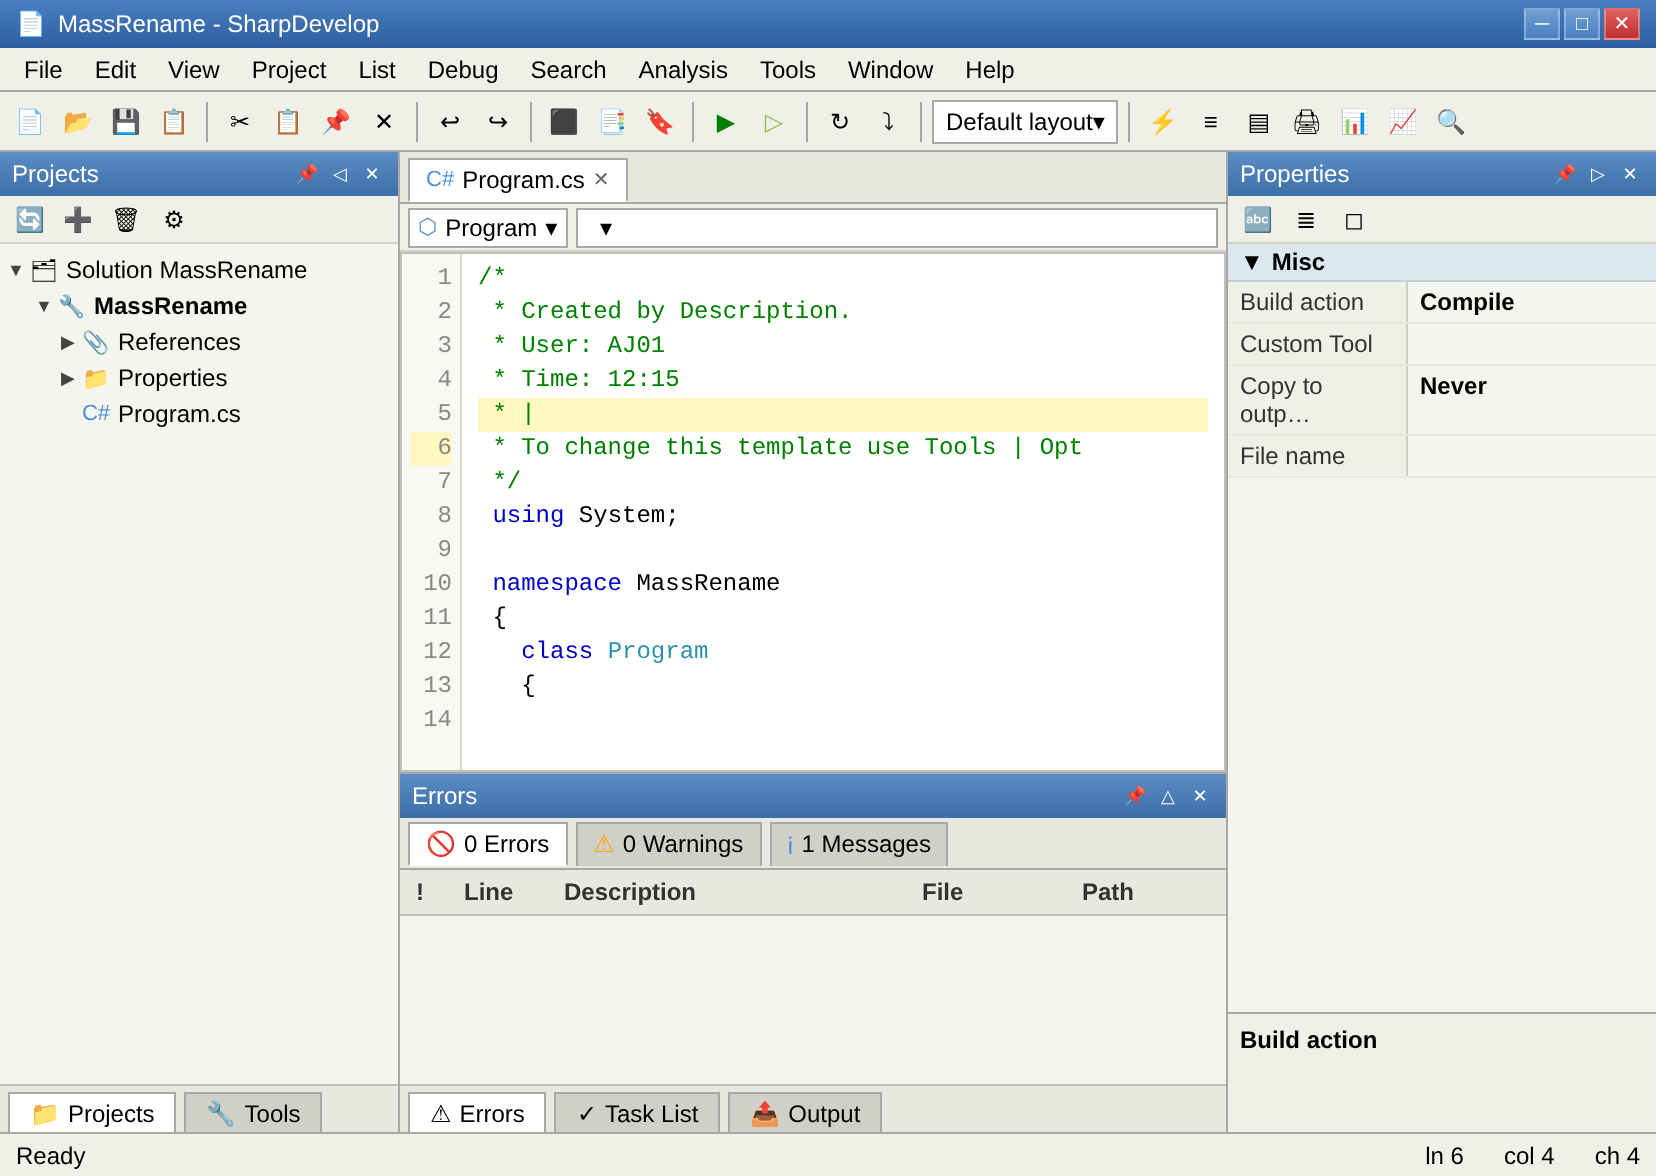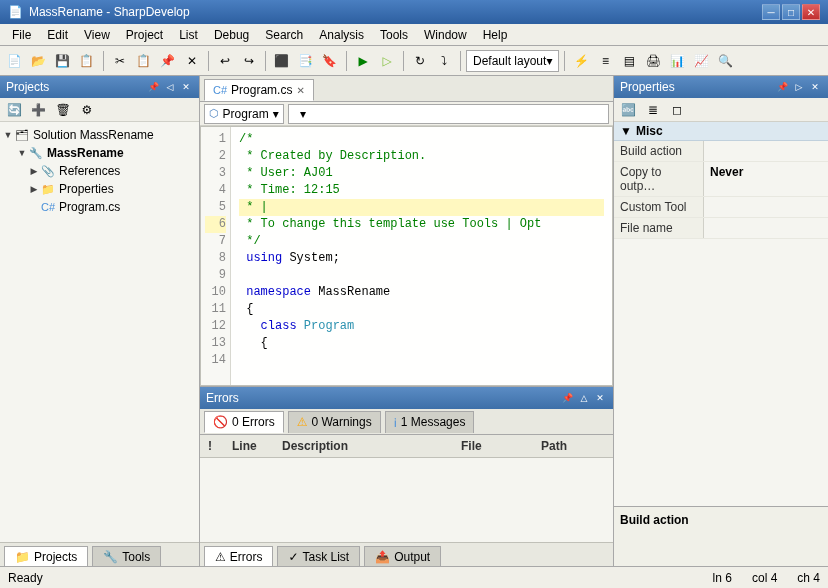--- a/index.html
+++ b/index.html
@@ -607,28 +607,29 @@
       <div class="tb-btn">≣</div>
       <div class="tb-btn">◻</div>
     </div>
     <div id="prop-body">
       <div class="prop-section-header">
         <span>▼</span>
         <span>Misc</span>
       </div>
       <div class="prop-row">
         <div class="prop-name">Build action</div>
+        <div class="prop-val">Compile</div>
+      </div>
+      <div class="prop-row">
+        <div class="prop-name">Custom Tool</div>
+        <div class="prop-val normal"></div>
       </div>
       <div class="prop-row">
         <div class="prop-name">Copy to outp…</div>
         <div class="prop-val">Never</div>
-      </div>
-      <div class="prop-row">
-        <div class="prop-name">Custom Tool</div>
-        <div class="prop-val normal"></div>
       </div>
       <div class="prop-row">
         <div class="prop-name">File name</div>
       </div>
     </div>
     <div id="prop-desc">
       <div class="prop-desc-title">Build action</div>
     </div>
   </div>
 </div>

